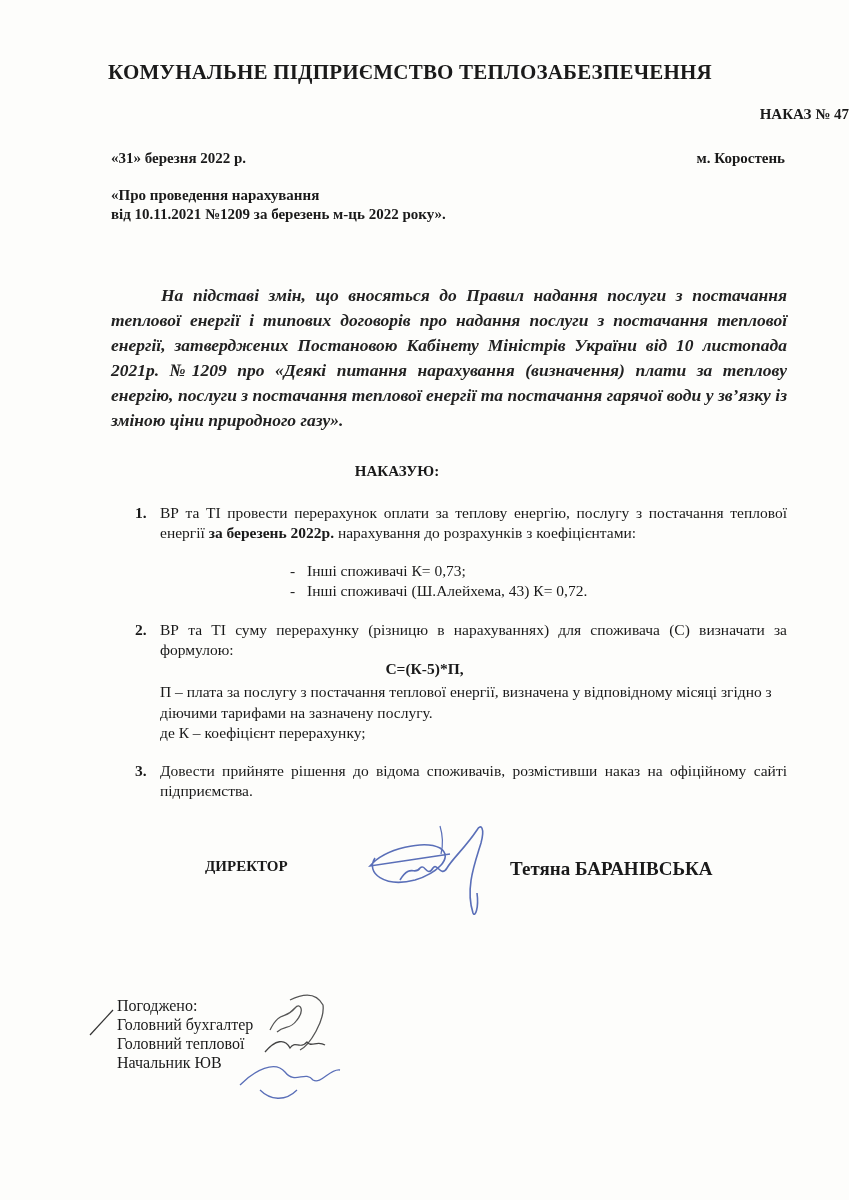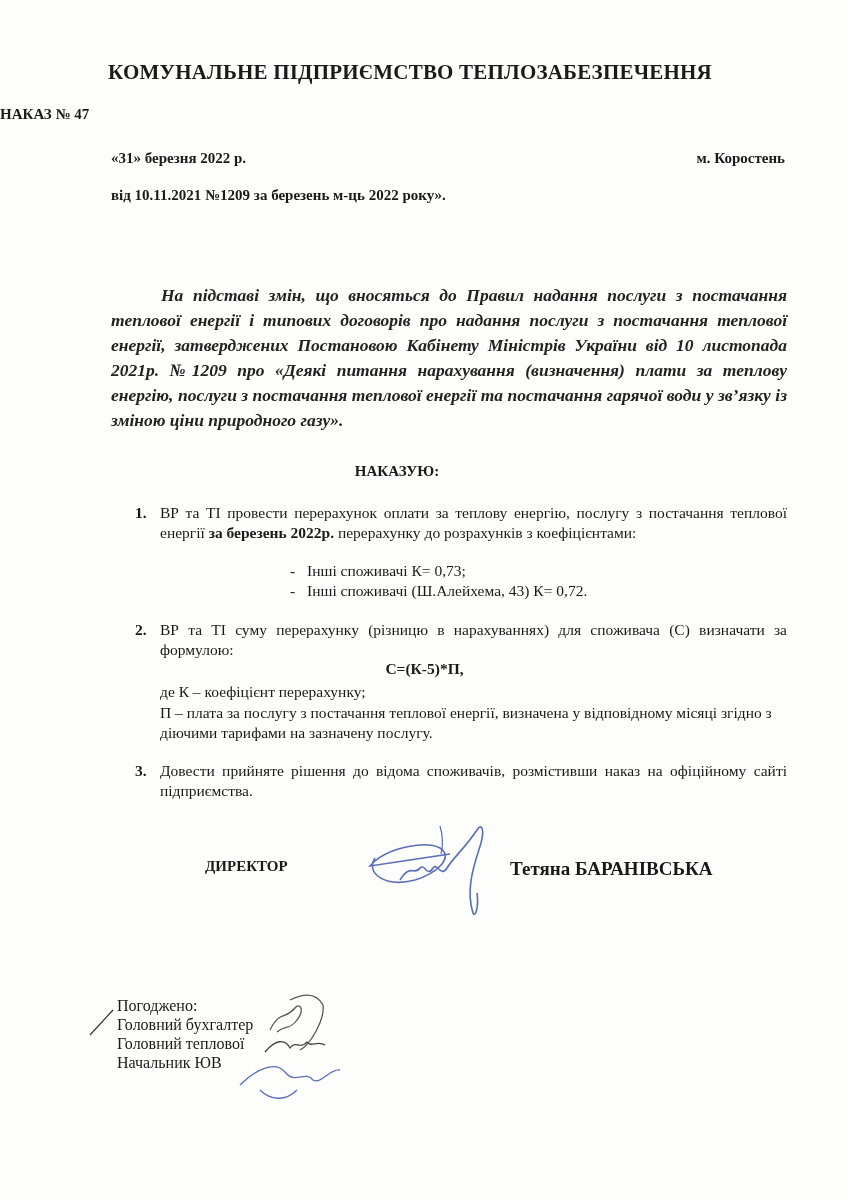--- a/index.html
+++ b/index.html
@@ -1,20 +1,20 @@
 <!DOCTYPE html>
 <html><head>
   <meta charset="utf-8">
   <style>
     html, body { margin: 0; padding: 0; background: #fdfdfb; }
     body { width: 849px; height: 1200px; position: relative; overflow: hidden;
            font-family: "Liberation Serif", "DejaVu Serif", serif; color: #1a1a1a; }
     .abs { position: absolute; }
     .title { top: 60px; left: 0; width: 820px; text-align: center; font-weight: bold; font-size: 21px; letter-spacing: 0.2px; }
-    .order-no { top: 106px; left: 0; width: 849px; text-align: left; font-weight: bold; font-size: 15px; }
+    .order-no { top: 106px; left: 0; width: 849px; text-align: right; font-weight: bold; font-size: 15px; }
     .date { top: 150px; left: 111px; font-weight: bold; font-size: 15px; }
     .city { top: 150px; right: 64px; font-weight: bold; font-size: 15px; }
     .subject { top: 186px; left: 111px; font-weight: bold; font-size: 15px; line-height: 18.5px; }
     .preamble { top: 283px; left: 111px; width: 676px; font-weight: bold; font-style: italic; font-size: 17.5px;
                 line-height: 25px; text-align: justify; text-indent: 50px; color: #222; }
     .nakazuyu { top: 463px; left: 0; width: 794px; text-align: center; font-weight: bold; font-size: 15px; }
     .item { left: 135px; width: 652px; font-size: 15.5px; line-height: 20px; text-align: justify; }
     .item .num { position: absolute; left: -0px; font-weight: bold; }
     .item .txt { display: block; padding-left: 25px; }
     .item1 { top: 503px; }
@@ -33,45 +33,46 @@
   </style>
 </head>
 <body>
 
 <div class="abs title">КОМУНАЛЬНЕ ПІДПРИЄМСТВО ТЕПЛОЗАБЕЗПЕЧЕННЯ</div>
 <div class="abs order-no">НАКАЗ № 47</div>
 <div class="abs date">«31» березня 2022 р.</div>
 <div class="abs city">м. Коростень</div>
 
 <div class="abs subject">
+  <div>«Про проведення нарахування</div>
   <div>від 10.11.2021 №1209 за березень м-ць 2022 року».</div>
 </div>
 
 <div class="abs preamble">На підставі змін, що вносяться до Правил надання послуги з постачання теплової енергії і типових договорів про надання послуги з постачання теплової енергії, затверджених Постановою Кабінету Міністрів України від 10 листопада 2021р. №1209 про «Деякі питання нарахування (визначення) плати за теплову енергію, послуги з постачання теплової енергії та постачання гарячої води у зв’язку із зміною ціни природного газу».</div>
 
 <div class="abs nakazuyu">НАКАЗУЮ:</div>
 
 <div class="abs item item1">
   <span class="num">1.</span>
-  <span class="txt"><span>ВР та ТІ провести перерахунок оплати за теплову енергію, послугу з постачання теплової енергії </span><b>за березень 2022р.</b><span> перерахунку до розрахунків з коефіцієнтами:</span></span>
+  <span class="txt"><span>ВР та ТІ провести перерахунок оплати за теплову енергію, послугу з постачання теплової енергії </span><b>за березень 2022р.</b><span> нарахування до розрахунків з коефіцієнтами:</span></span>
 </div>
 
 <div class="abs bullets">
   <div>Інші споживачі К= 0,73;</div>
   <div>Інші споживачі (Ш.Алейхема, 43) К= 0,72.</div>
 </div>
 
 <div class="abs item item2">
   <span class="num">2.</span>
   <span class="txt">ВР та ТІ суму перерахунку (різницю в нарахуваннях) для споживача (С) визначати за формулою:</span>
 </div>
 <div class="abs formula">С=(К-5)*П,</div>
 <div class="abs item2b">
+  <div>П – плата за послугу з постачання теплової енергії, визначена у відповідному місяці згідно з діючими тарифами на зазначену послугу.</div>
   <div>де К – коефіцієнт перерахунку;</div>
-  <div>П – плата за послугу з постачання теплової енергії, визначена у відповідному місяці згідно з діючими тарифами на зазначену послугу.</div>
 </div>
 
 <div class="abs item item3">
   <span class="num">3.</span>
   <span class="txt">Довести прийняте рішення до відома споживачів, розмістивши наказ на офіційному сайті підприємства.</span>
 </div>
 
 <div class="abs director">ДИРЕКТОР</div>
 <svg class="abs sig-main" viewBox="0 0 170 100">
   <path d="M20 40 C 10 55, 30 70, 60 62 C 80 56, 100 40, 85 30 C 70 22, 30 30, 15 48 C 40 44, 70 40, 95 36" fill="none" stroke="#5a6fb8" stroke-width="1.6"></path>

